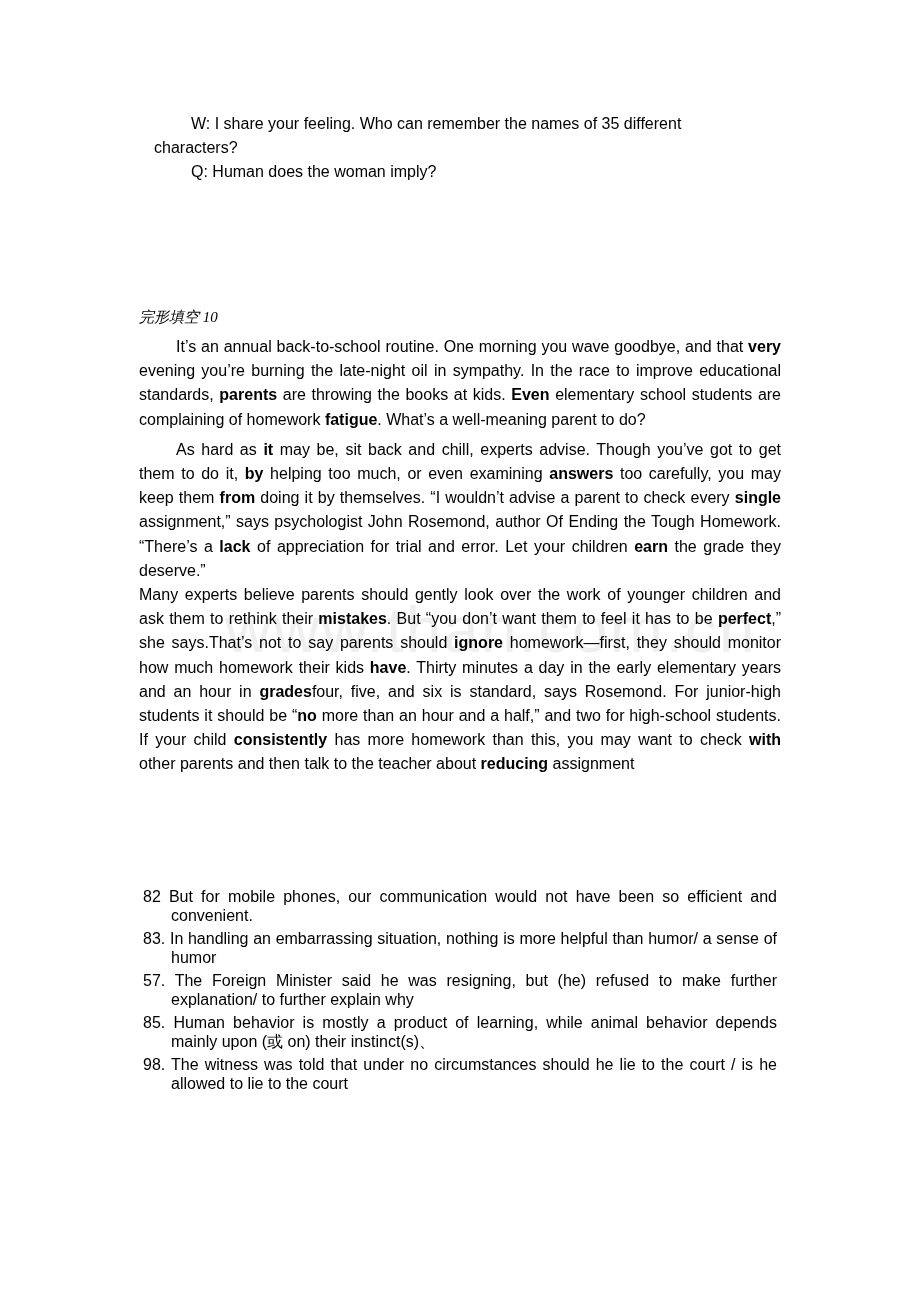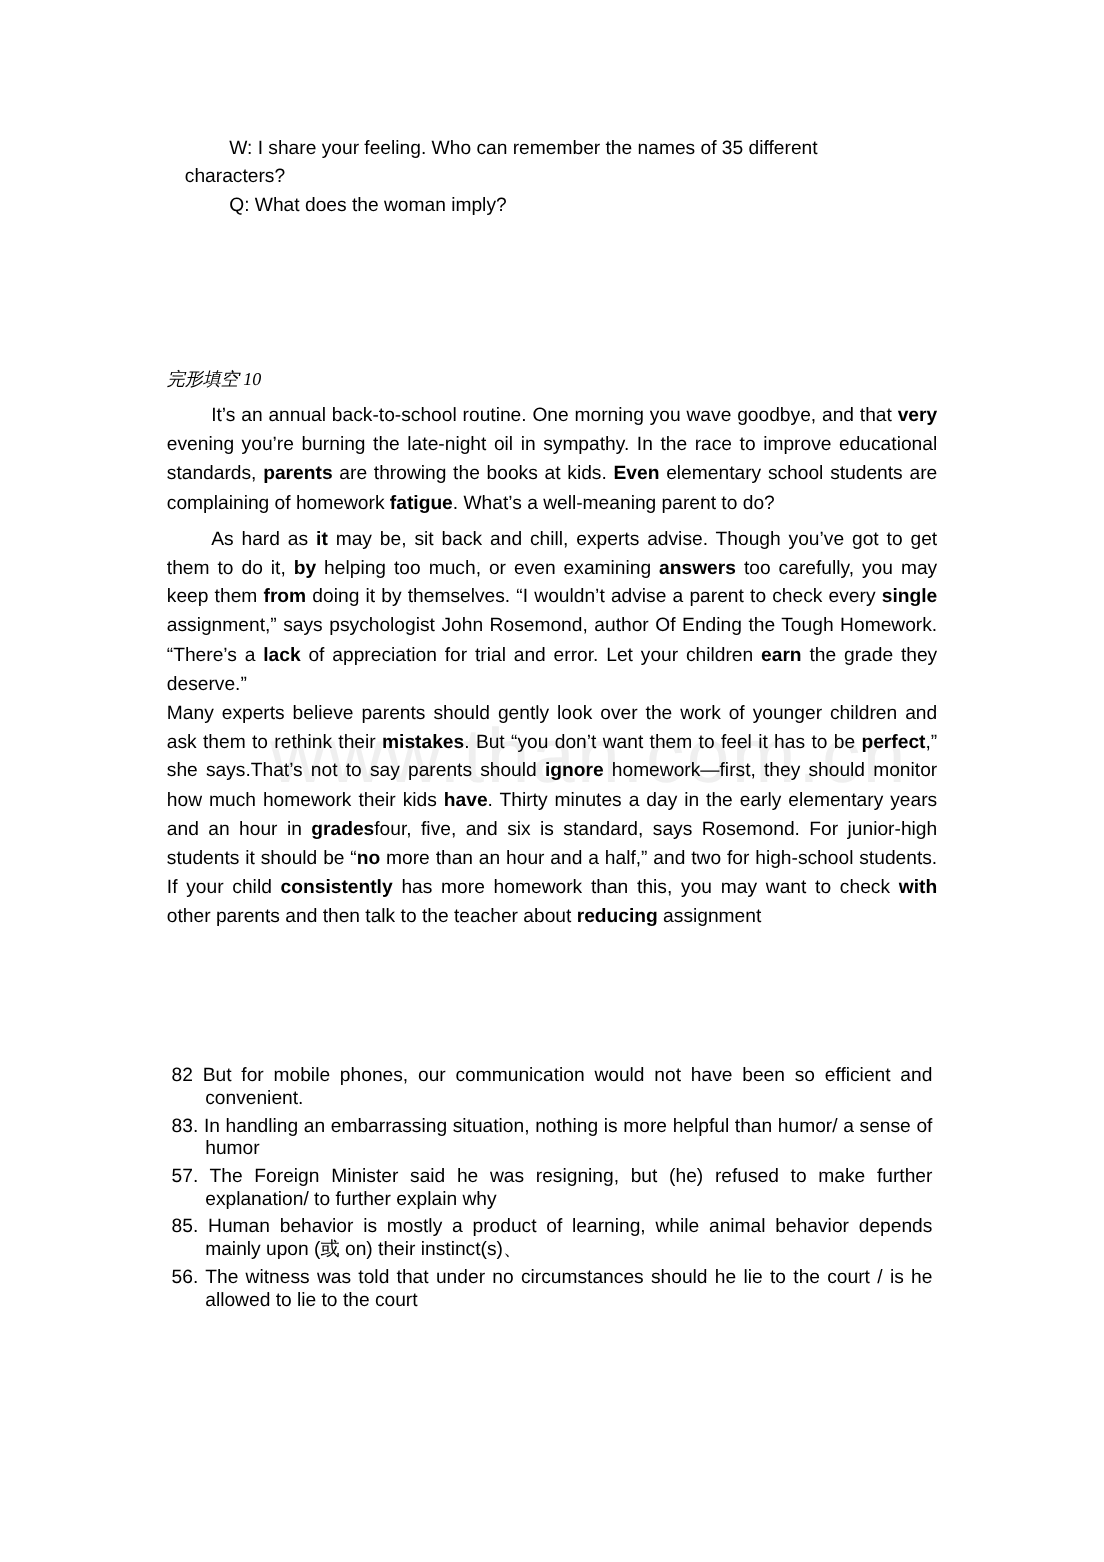--- a/index.html
+++ b/index.html
@@ -62,31 +62,31 @@
   </style>
 </head>
 <body>
 
 <div class="watermark">www.than.com.cn</div>
 
 <div class="page">
 
   <div style="position:absolute; top:112px; left:15px; width:642px;">
     <p class="line" style="text-indent:37px; width:580px;">W: I share your feeling. Who can remember the names of 35 different characters?</p>
-    <p class="line" style="text-indent:37px;">Q: What does the woman imply?</p>
+    <p class="line" style="text-indent:37px;">Q: Human does the woman imply?</p>
   </div>
 
   <div style="position:absolute; top:305px; left:0; width:642px;">
     <p class="serif-label">完形填空 10</p>
     <p class="para" style="margin-top:6px;">It’s an annual back-to-school routine. One morning you wave goodbye, and that <b>very</b> evening you’re burning the late-night oil in sympathy. In the race to improve educational standards, <b>parents</b> are throwing the books at kids. <b>Even</b> elementary school students are complaining of homework <b>fatigue</b>. What’s a well-meaning parent to do?</p>
     <p class="para" style="margin-top:6px;">As hard as <b>it</b> may be, sit back and chill, experts advise. Though you’ve got to get them to do it, <b>by</b> helping too much, or even examining <b>answers</b> too carefully, you may keep them <b>from</b> doing it by themselves. “I wouldn’t advise a parent to check every <b>single</b> assignment,” says psychologist John Rosemond, author Of Ending the Tough Homework. “There’s a <b>lack</b> of appreciation for trial and error. Let your children <b>earn</b> the grade they deserve.”</p>
     <p class="para noindent">Many experts believe parents should gently look over the work of younger children and ask them to rethink their <b>mistakes</b>. But “you don’t want them to feel it has to be <b>perfect</b>,” she says.That’s not to say parents should <b>ignore</b> homework—first, they should monitor how much homework their kids <b>have</b>. Thirty minutes a day in the early elementary years and an hour in <b>grades</b>four, five, and six is standard, says Rosemond. For junior-high students it should be “<b>no</b> more than an hour and a half,” and two for high-school students. If your child <b>consistently</b> has more homework than this, you may want to check <b>with</b> other parents and then talk to the teacher about <b>reducing</b> assignment</p>
   </div>
 
   <div style="position:absolute; top:883px; left:0; width:642px;">
     <p class="item">82 But for mobile phones, our communication would not have been so efficient and convenient.</p>
     <p class="item">83. In handling an embarrassing situation, nothing is more helpful than humor/ a sense of humor</p>
     <p class="item">57. The Foreign Minister said he was resigning, but (he) refused to make further explanation/ to further explain why</p>
     <p class="item">85. Human behavior is mostly a product of learning, while animal behavior depends mainly upon (或 on) their instinct(s)、</p>
-    <p class="item">56. The witness was told that under no circumstances should he lie to the court / is he allowed to lie to the court</p>
+    <p class="item">98. The witness was told that under no circumstances should he lie to the court / is he allowed to lie to the court</p>
   </div>
 
 </div>
 
 </body></html>

